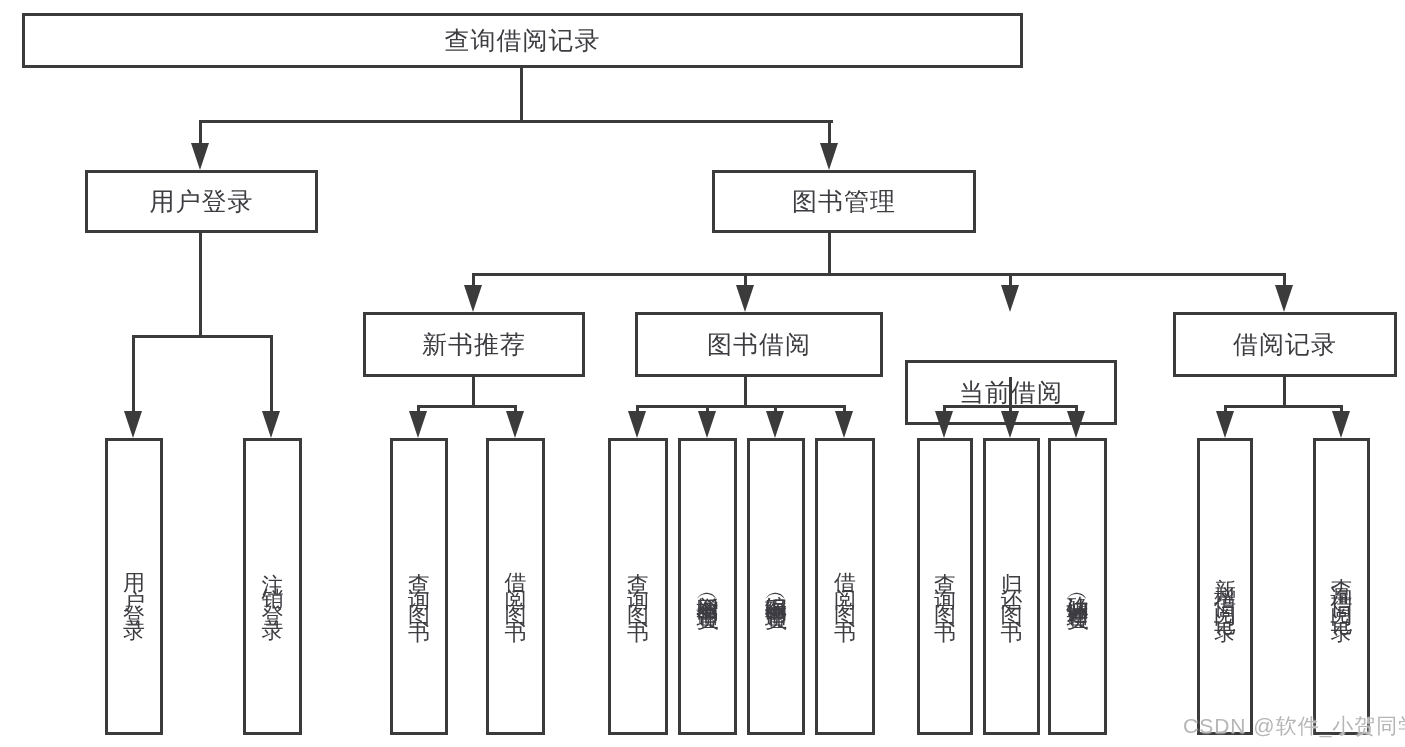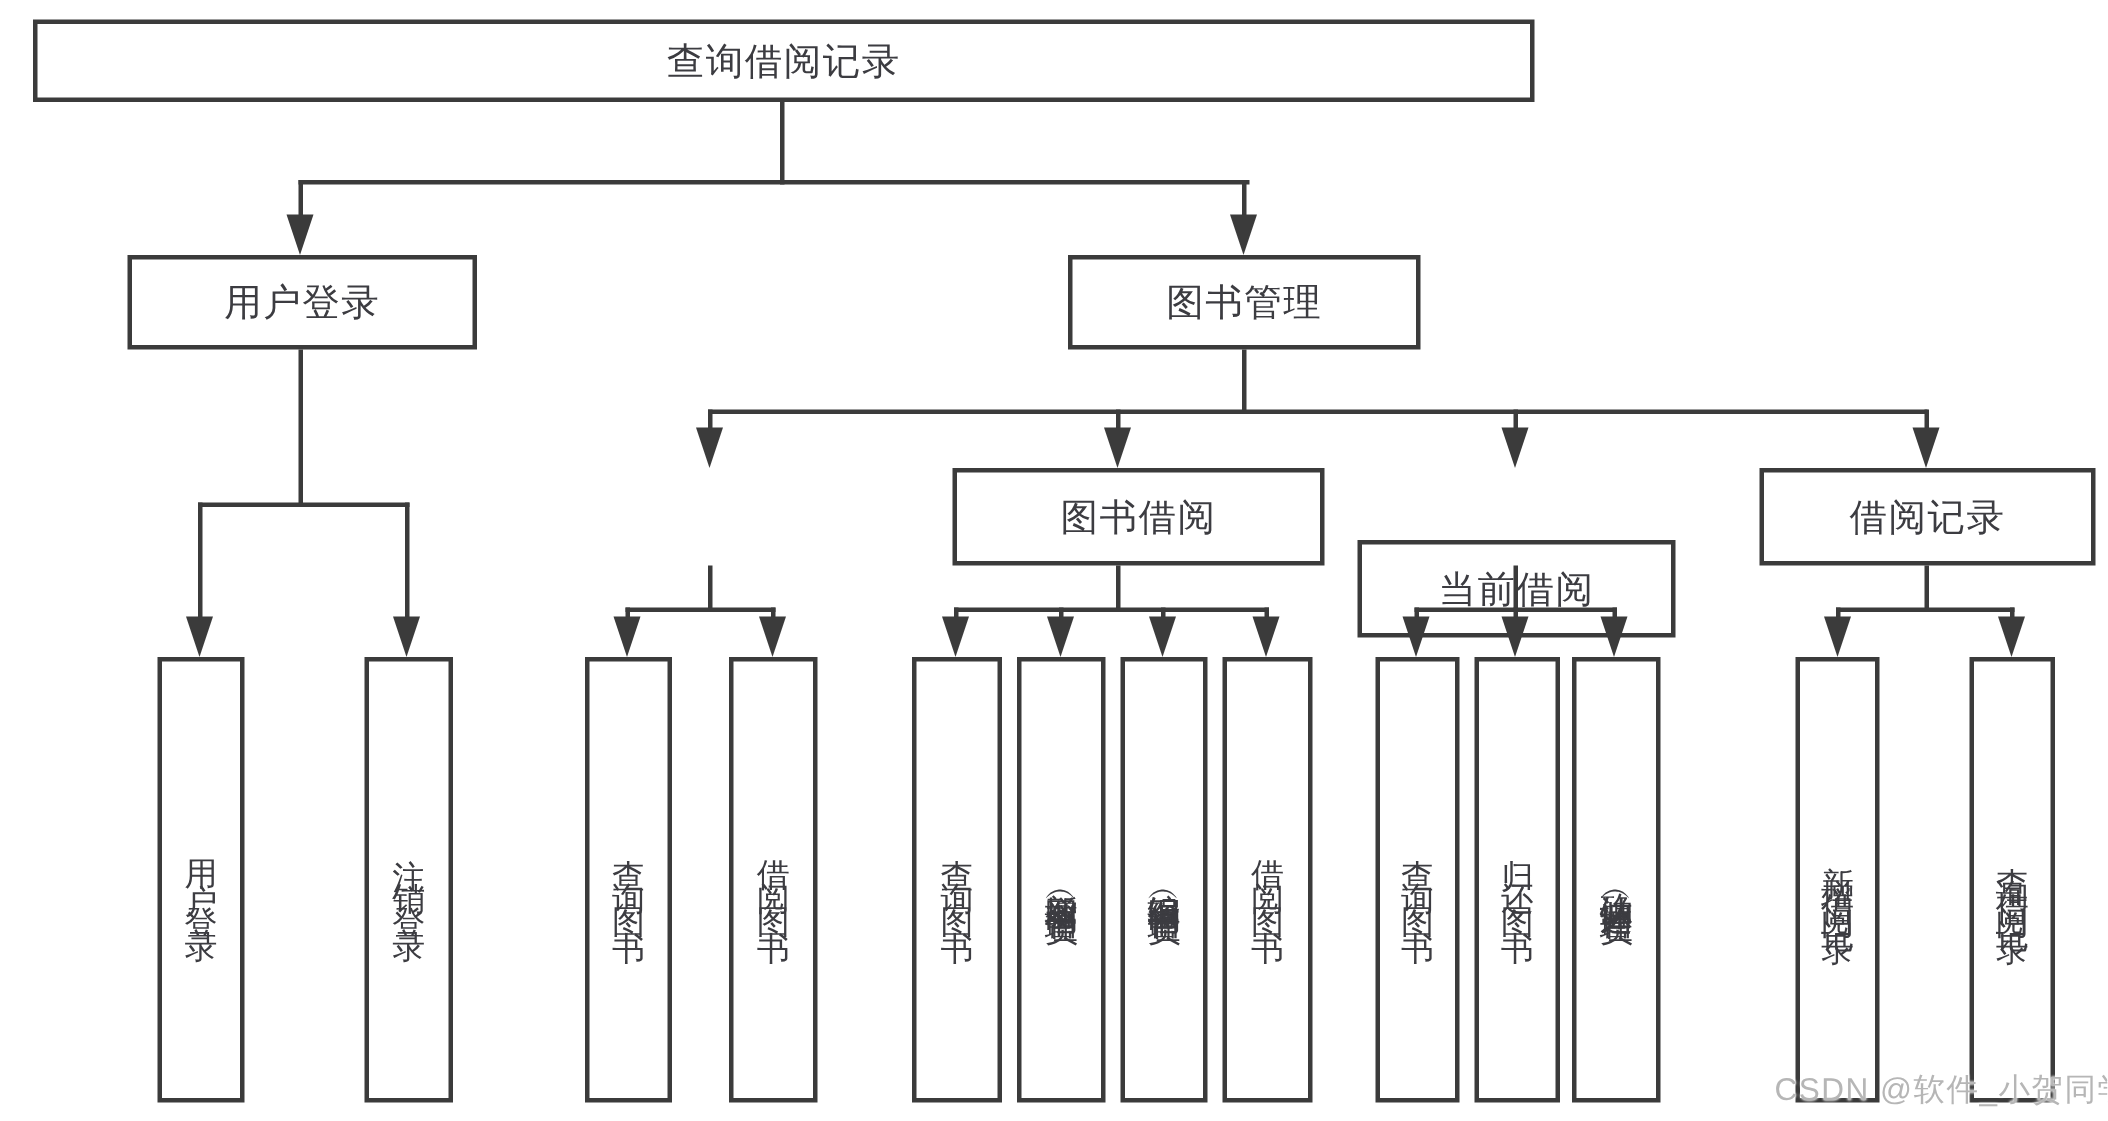--- a/index.html
+++ b/index.html
@@ -74,21 +74,21 @@
   <div class="cline" style="left:520px;top:68px;width:3px;height:55px;"></div>
   <div class="cline" style="left:199px;top:120px;width:634px;height:3px;"></div>
   <div class="cline" style="left:199px;top:120px;width:3px;height:26px;"></div>
   <div class="arrow" style="left:191px;top:143px;"></div>
   <div class="cline" style="left:828px;top:120px;width:3px;height:26px;"></div>
   <div class="arrow" style="left:820px;top:143px;"></div>
 
   <div class="node lvl" style="left:85px;top:170px;width:233px;">
     <span>用户登录</span>
   </div>
-  <div class="node lvl" style="left:712px;top:170px;width:235px;">
+  <div class="node lvl" style="left:712px;top:170px;width:264px;">
     <span>图书管理</span>
   </div>
 
   <div class="cline" style="left:199px;top:233px;width:3px;height:104px;"></div>
   <div class="cline" style="left:132px;top:335px;width:141px;height:3px;"></div>
   <div class="cline" style="left:132px;top:335px;width:3px;height:78px;"></div>
   <div class="arrow" style="left:124px;top:411px;"></div>
   <div class="cline" style="left:270px;top:335px;width:3px;height:78px;"></div>
   <div class="arrow" style="left:262px;top:411px;"></div>
 
@@ -96,20 +96,23 @@
   <div class="cline" style="left:472px;top:273px;width:813px;height:3px;"></div>
   <div class="cline" style="left:472px;top:273px;width:3px;height:14px;"></div>
   <div class="arrow" style="left:464px;top:285px;"></div>
   <div class="cline" style="left:744px;top:273px;width:3px;height:14px;"></div>
   <div class="arrow" style="left:736px;top:285px;"></div>
   <div class="cline" style="left:1009px;top:273px;width:3px;height:14px;"></div>
   <div class="arrow" style="left:1001px;top:285px;"></div>
   <div class="cline" style="left:1283px;top:273px;width:3px;height:14px;"></div>
   <div class="arrow" style="left:1275px;top:285px;"></div>
 
+  <div class="node lvl2" style="left:363px;top:312px;width:222px;">
+    <span>新书推荐</span>
+  </div>
   <div class="node lvl2" style="left:635px;top:312px;width:248px;">
     <span>图书借阅</span>
   </div>
   <div class="node lvl2" style="left:905px;top:312px;width:212px;margin-top:48px;">
     <span>当前借阅</span>
   </div>
   <div class="node lvl2" style="left:1173px;top:312px;width:224px;">
     <span>借阅记录</span>
   </div>
 

